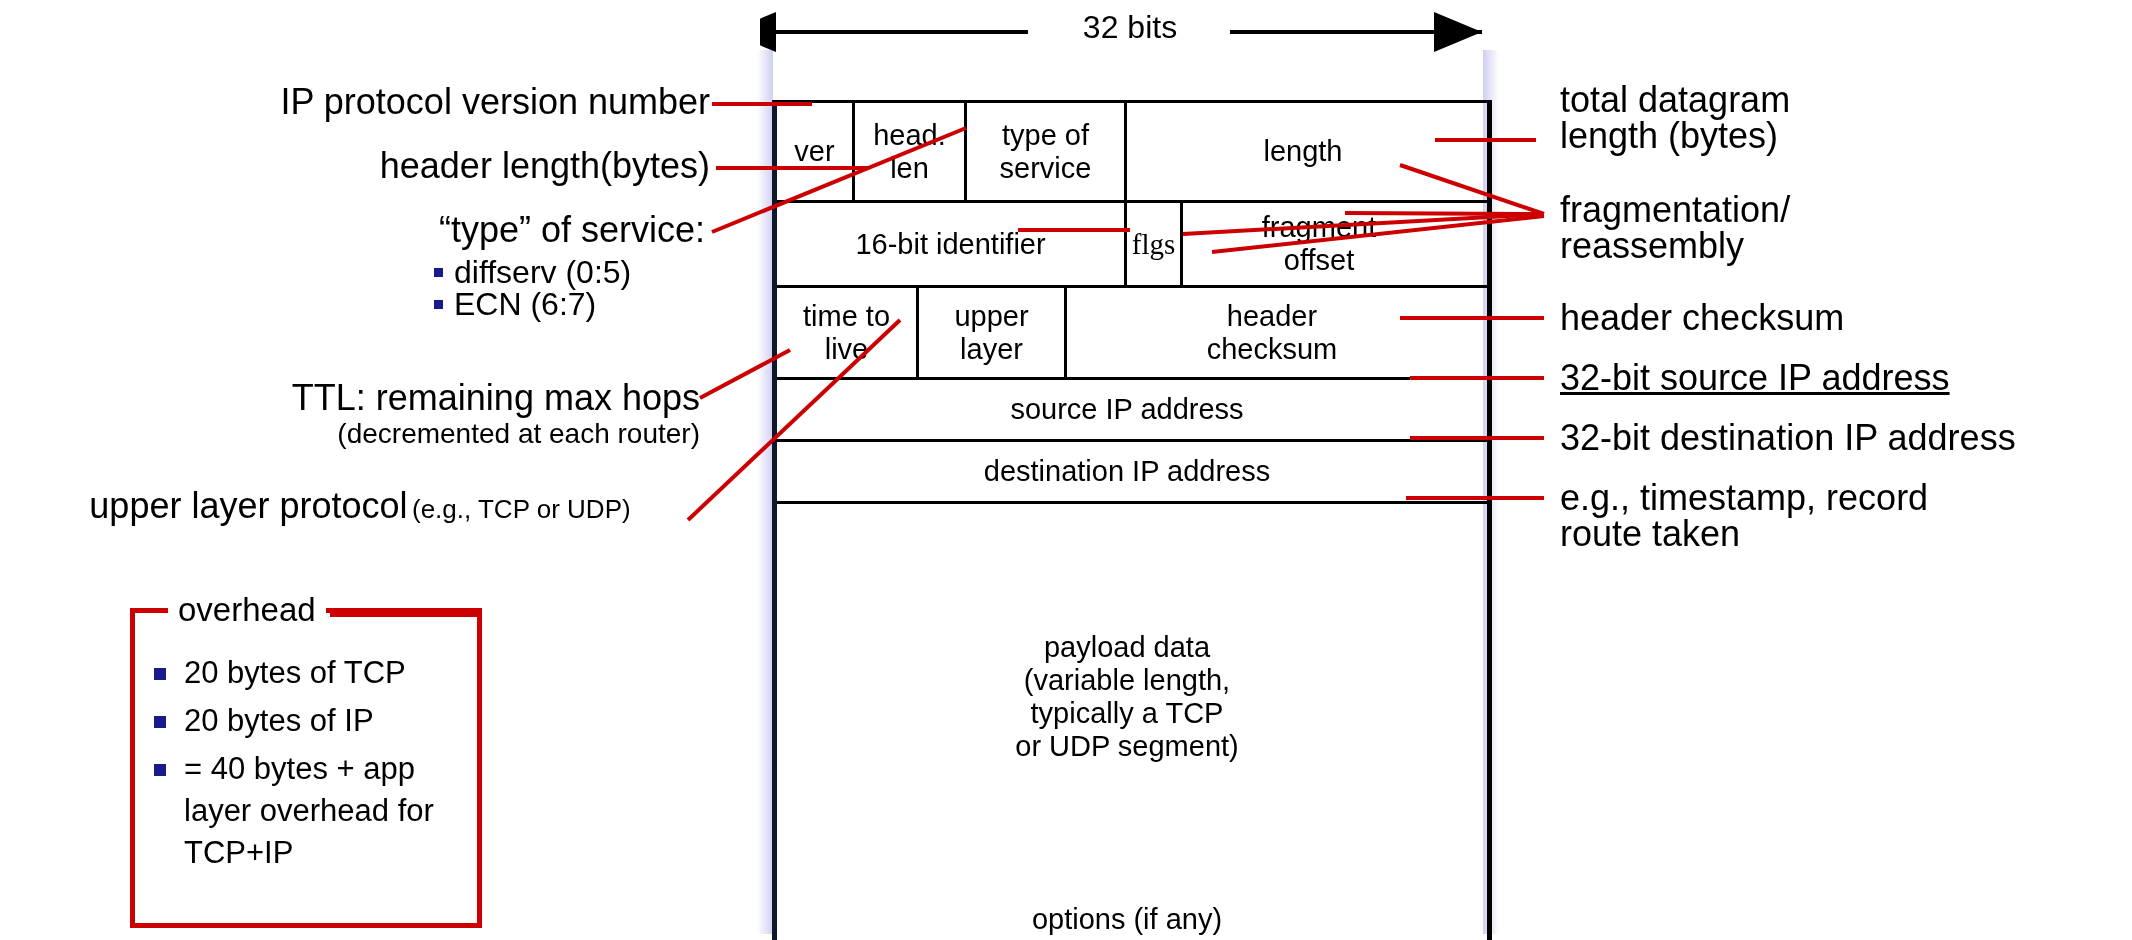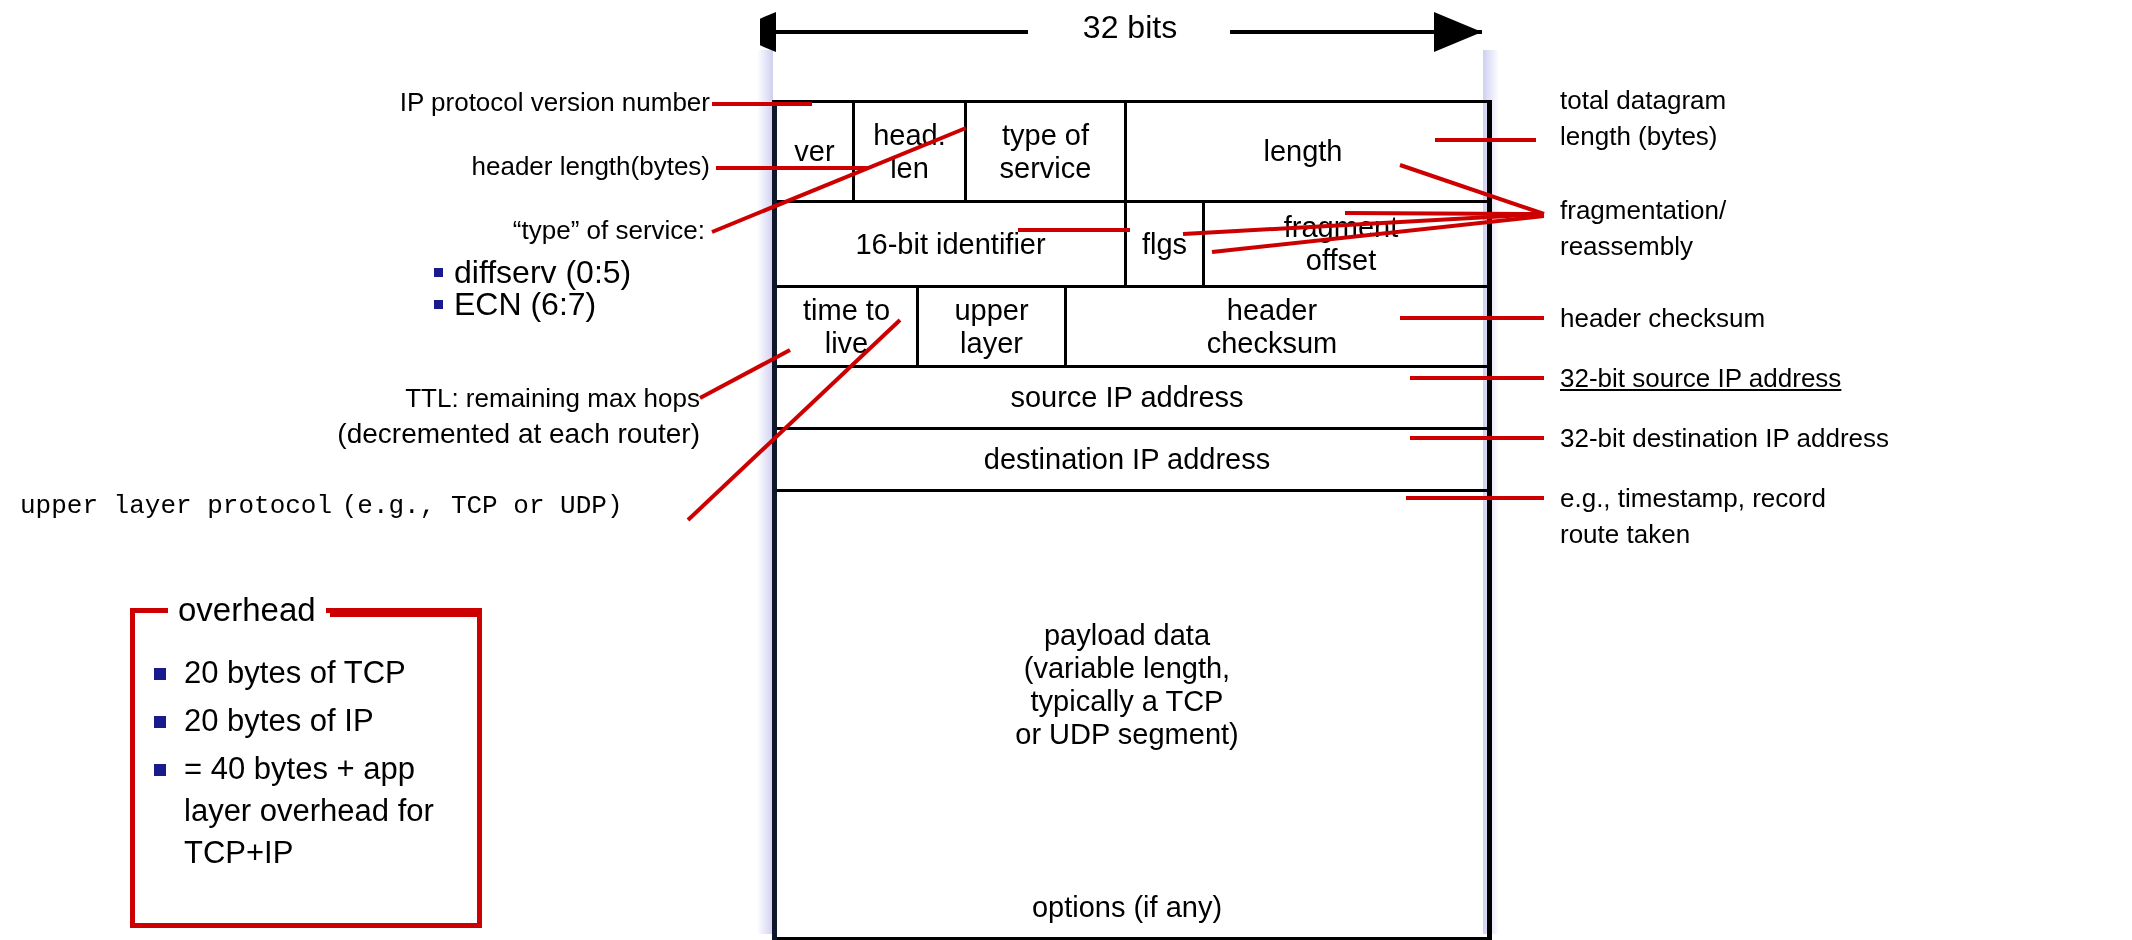--- a/index.html
+++ b/index.html
@@ -11,43 +11,43 @@
   #bits-label{left:1040px;top:8px;width:180px;text-align:center;font-size:32px;line-height:38px;}
   
   #datagram{left:772px;top:88px;width:710px;height:845px;
             border-left:5px solid #0f172a;border-right:5px solid #000;border-top:3px solid #000;margin-top:12px;}
   .drow{position:relative;border-bottom:3px solid #000;box-sizing:border-box;display:flex;}
   .dcell{box-sizing:border-box;display:flex;align-items:center;justify-content:center;
          text-align:center;font-size:29px;line-height:33px;}
   .vdiv{border-right:3px solid #000;}
   #row1{height:100px;}
   #row2{height:85px;}
-  #row3{height:80px;}
+  #row3{height:92px;}
   #row4{height:62px;}
   #row5{height:62px;}
   #row6{height:62px;}
   #row7{height:386px;border-bottom:none;}
   .c-ver{width:78px;}
   .c-hlen{width:112px;}
   .c-tos{width:160px;}
   .c-len{width:352px;}
   .c-id{width:350px;}
-  .c-flgs{width:78px;}
+  .c-flgs{width:56px;font-family:Liberation Serif, serif;}
   .c-frag{width:272px;}
   .c-ttl{width:142px;}
   .c-upper{width:148px;}
   .c-cks{width:410px;}
   .c-full{width:700px;}
   .two-line{flex-direction:column;justify-content:center;}
   
   .glow{position:absolute;top:50px;width:16px;height:884px;pointer-events:none;}
   #glowL{left:757px;background:linear-gradient(to right,rgba(255,255,255,0),rgba(205,205,240,.95));}
   #glowR{left:1483px;background:linear-gradient(to right,rgba(205,205,240,.95),rgba(255,255,255,0));}
   
-  .ann{font-size:26px;line-height:36px;}
+  .ann{font-size:36px;line-height:36px;}
   .ann.r{text-align:right;}
   .ann.l{text-align:left;}
   .bullets{margin:0;padding:0;list-style:none;}
   .bullets li{position:relative;padding-left:26px;font-size:32px;line-height:32px;text-align:left;}
   .bullets li:before{content:"";position:absolute;left:6px;top:12px;width:9px;height:9px;background:#1a1a8c;}
   .small-paren{font-size:26px;}
   
   #overhead-box{left:130px;top:608px;width:352px;height:320px;
                 border:5px solid #cc0000;box-sizing:border-box;}
   #overhead-title{left:168px;top:588px;font-size:33px;line-height:44px;background:#fff;
@@ -168,21 +168,21 @@
 <div class="abs ann r" style="left:100px;top:212px;width:605px;">“type” of service:</div>
 
 <ul class="bullets abs" style="left:428px;top:256px;width:300px;">
   <li>diffserv (0:5)</li>
   <li>ECN (6:7)</li>
 </ul>
 
 <div class="abs ann r" style="left:100px;top:380px;width:600px;">TTL: remaining  max hops</div>
 <div class="abs ann r" style="left:100px;top:416px;width:600px;font-size:28px;">(decremented at each router)</div>
 
-<div class="abs" style="left:20px;top:488px;width:680px;text-align:left;font-family:Liberation Mono, monospace;">
+<div class="abs" style="left:20px;top:488px;width:680px;text-align:center;">
   <span class="ann">upper layer protocol</span>
   <span class="small-paren">(e.g., TCP or UDP)</span>
 </div>
 
 <div class="abs" id="overhead-box"></div>
 <div class="abs" id="overhead-rule"></div>
 <div class="abs" id="overhead-title">overhead</div>
 <ul class="bullets abs" id="overhead-list">
   <li>20 bytes of TCP</li>
   <li>20 bytes of IP</li>

